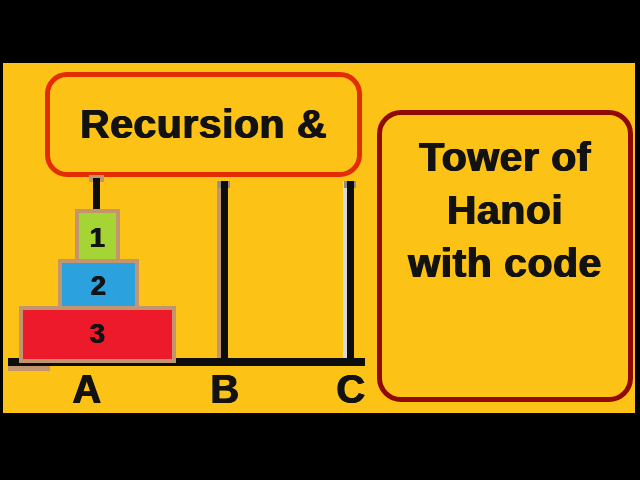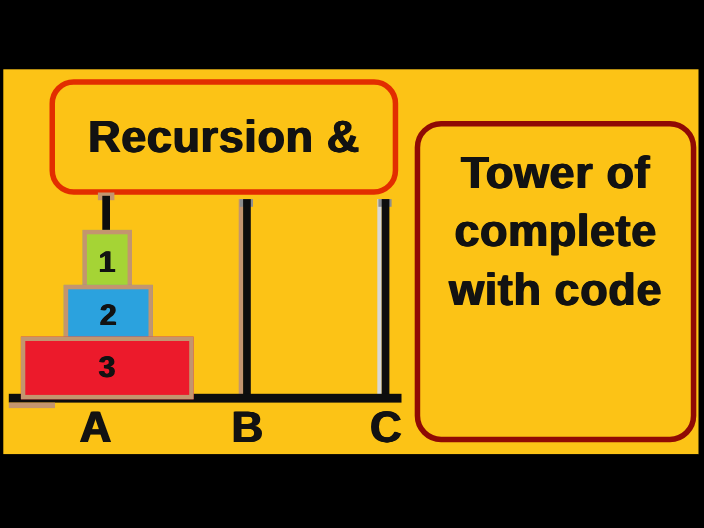--- a/index.html
+++ b/index.html
@@ -63,21 +63,21 @@
   <div class="bar top"></div>
 
   <div class="canvas">
 
     <div class="title-box">
       <div class="line heavy">Recursion &amp;</div>
     </div>
 
     <div class="info-box">
       <div class="line heavy">Tower of</div>
-      <div class="line heavy">complete</div>
+      <div class="line heavy">Hanoi</div>
       <div class="line heavy">with code</div>
     </div>
 
     <div>
 
       <div class="peg-cap" style="left:86px; top:112px; width:15px; background:var(--disk_border,#c3956f);"></div>
       <div class="peg" style="left:90px; top:115px; height:181px;"></div>
 
       <div class="peg-shadow" style="left:214px; top:118px; height:178px; background:var(--disk_border,#c3956f);"></div>
       <div class="peg-cap" style="left:215px; top:118px; width:12px;"></div>

